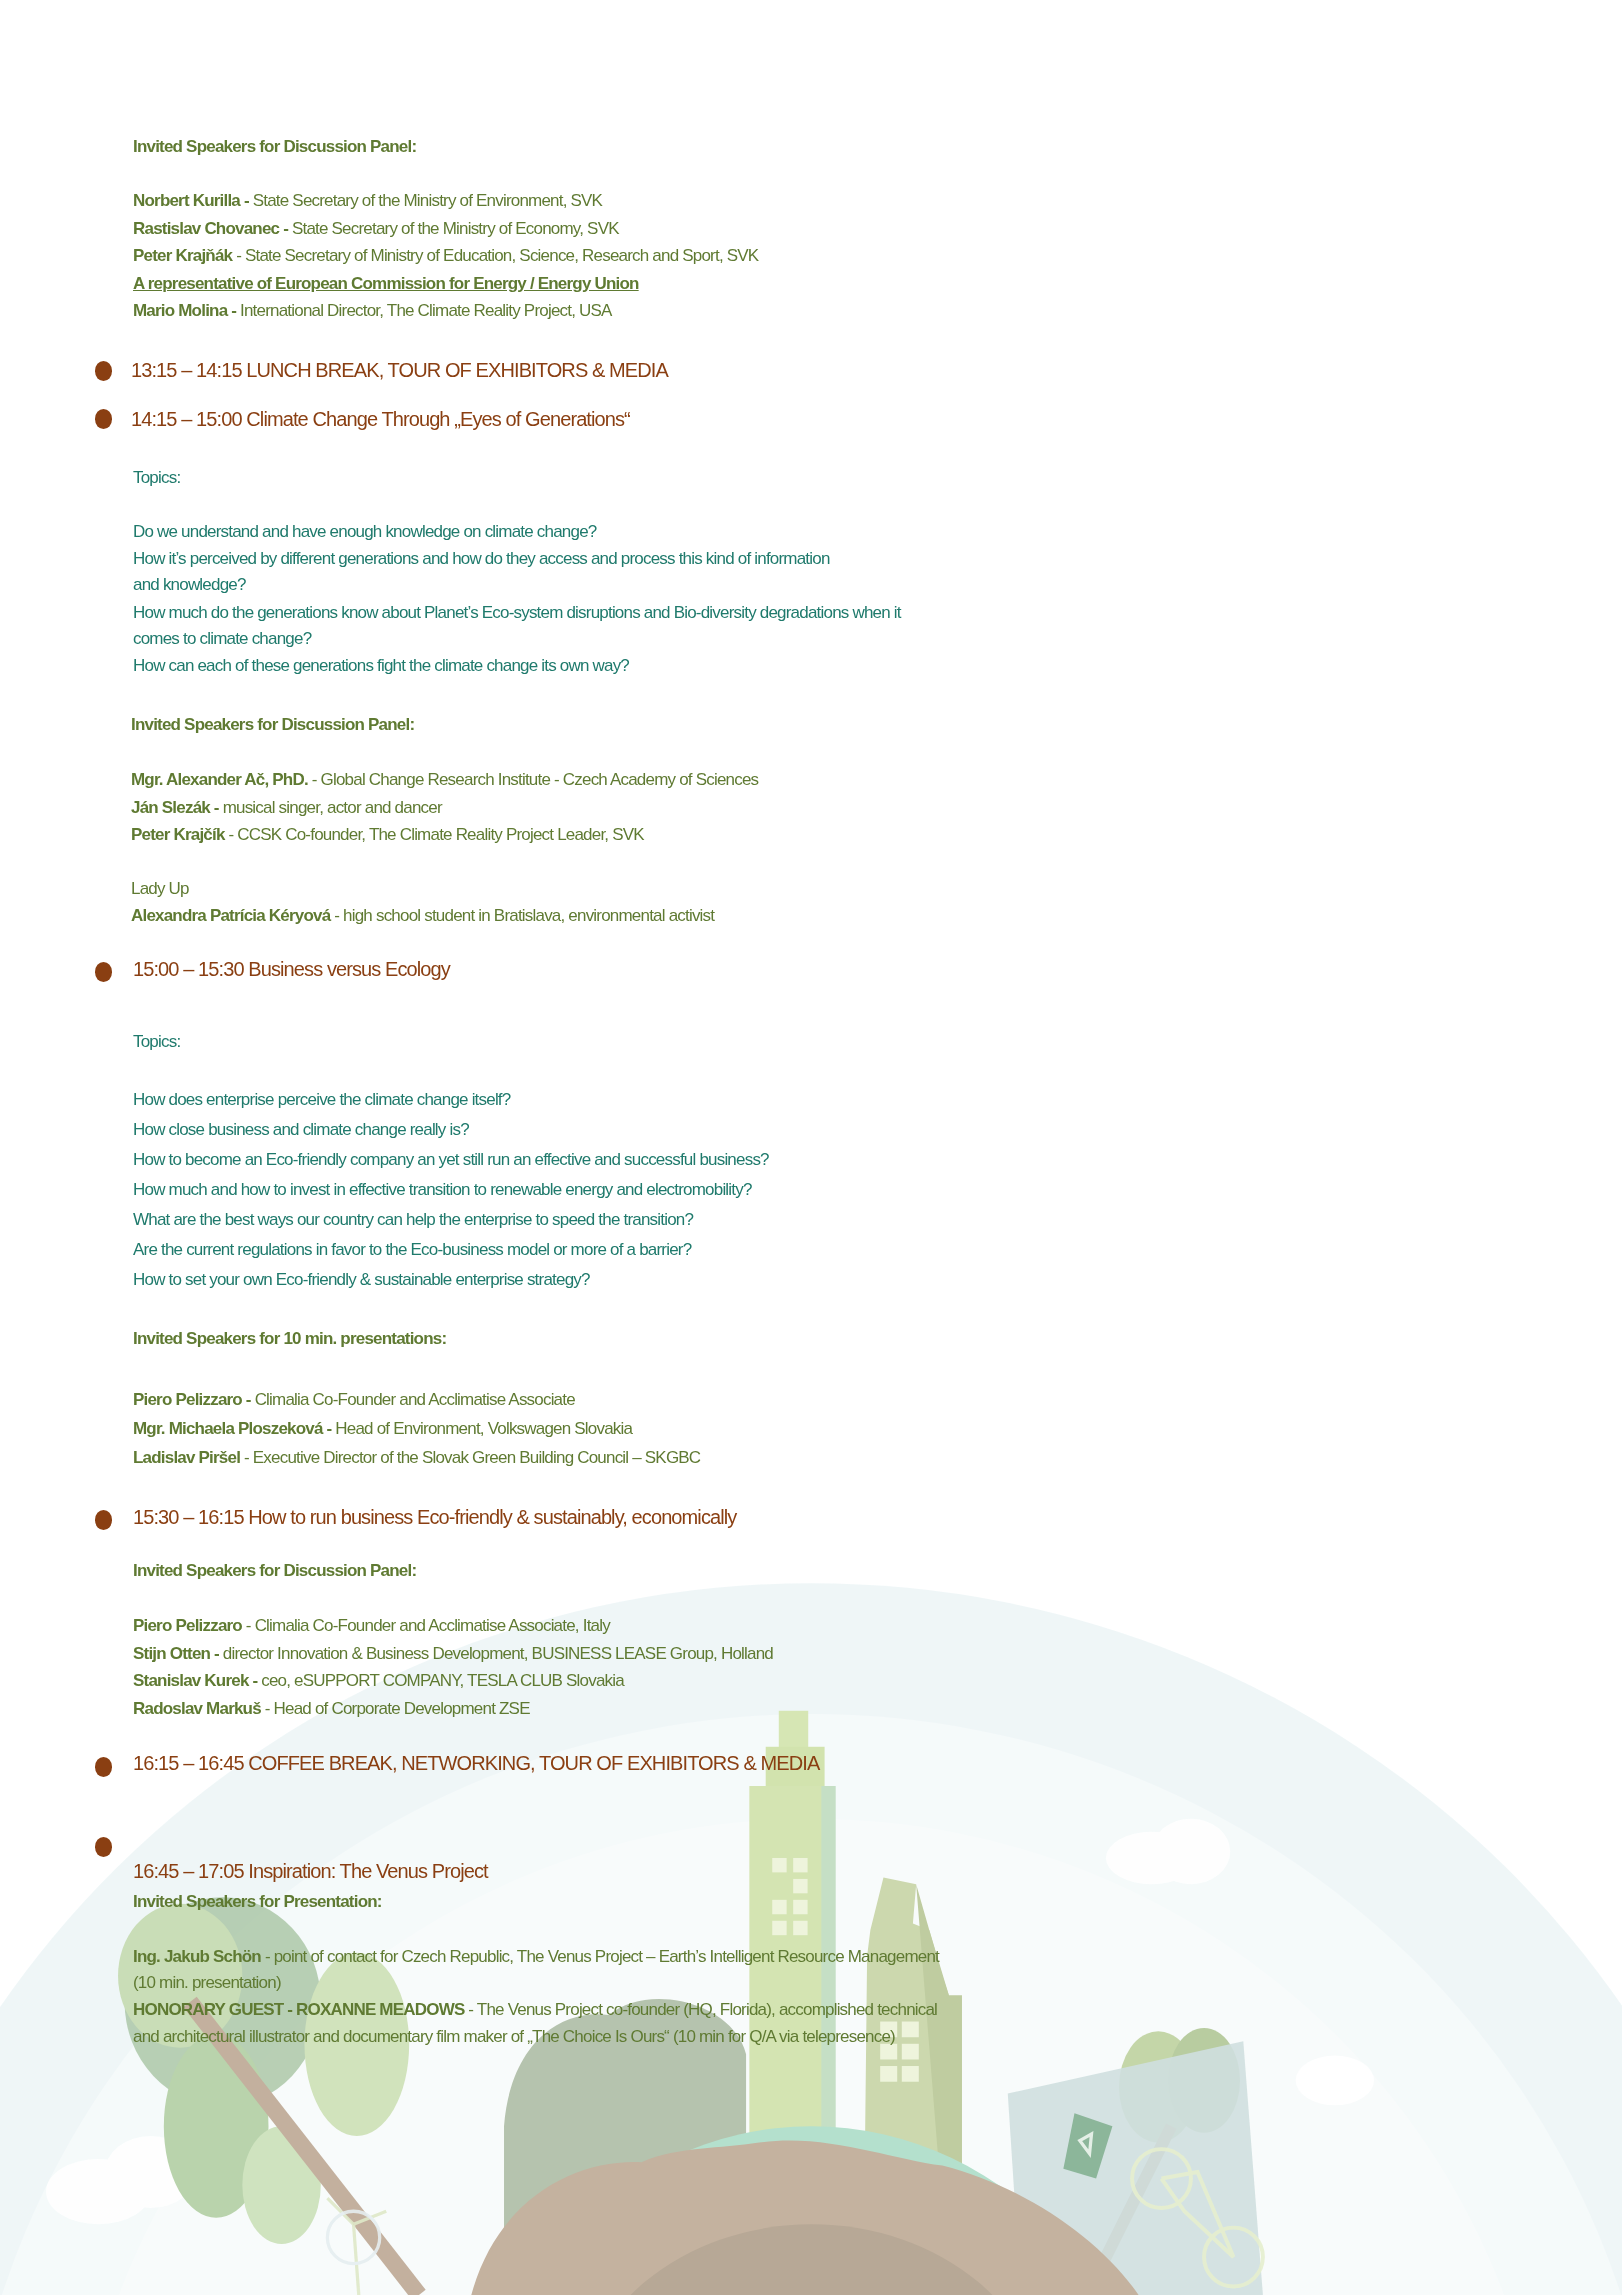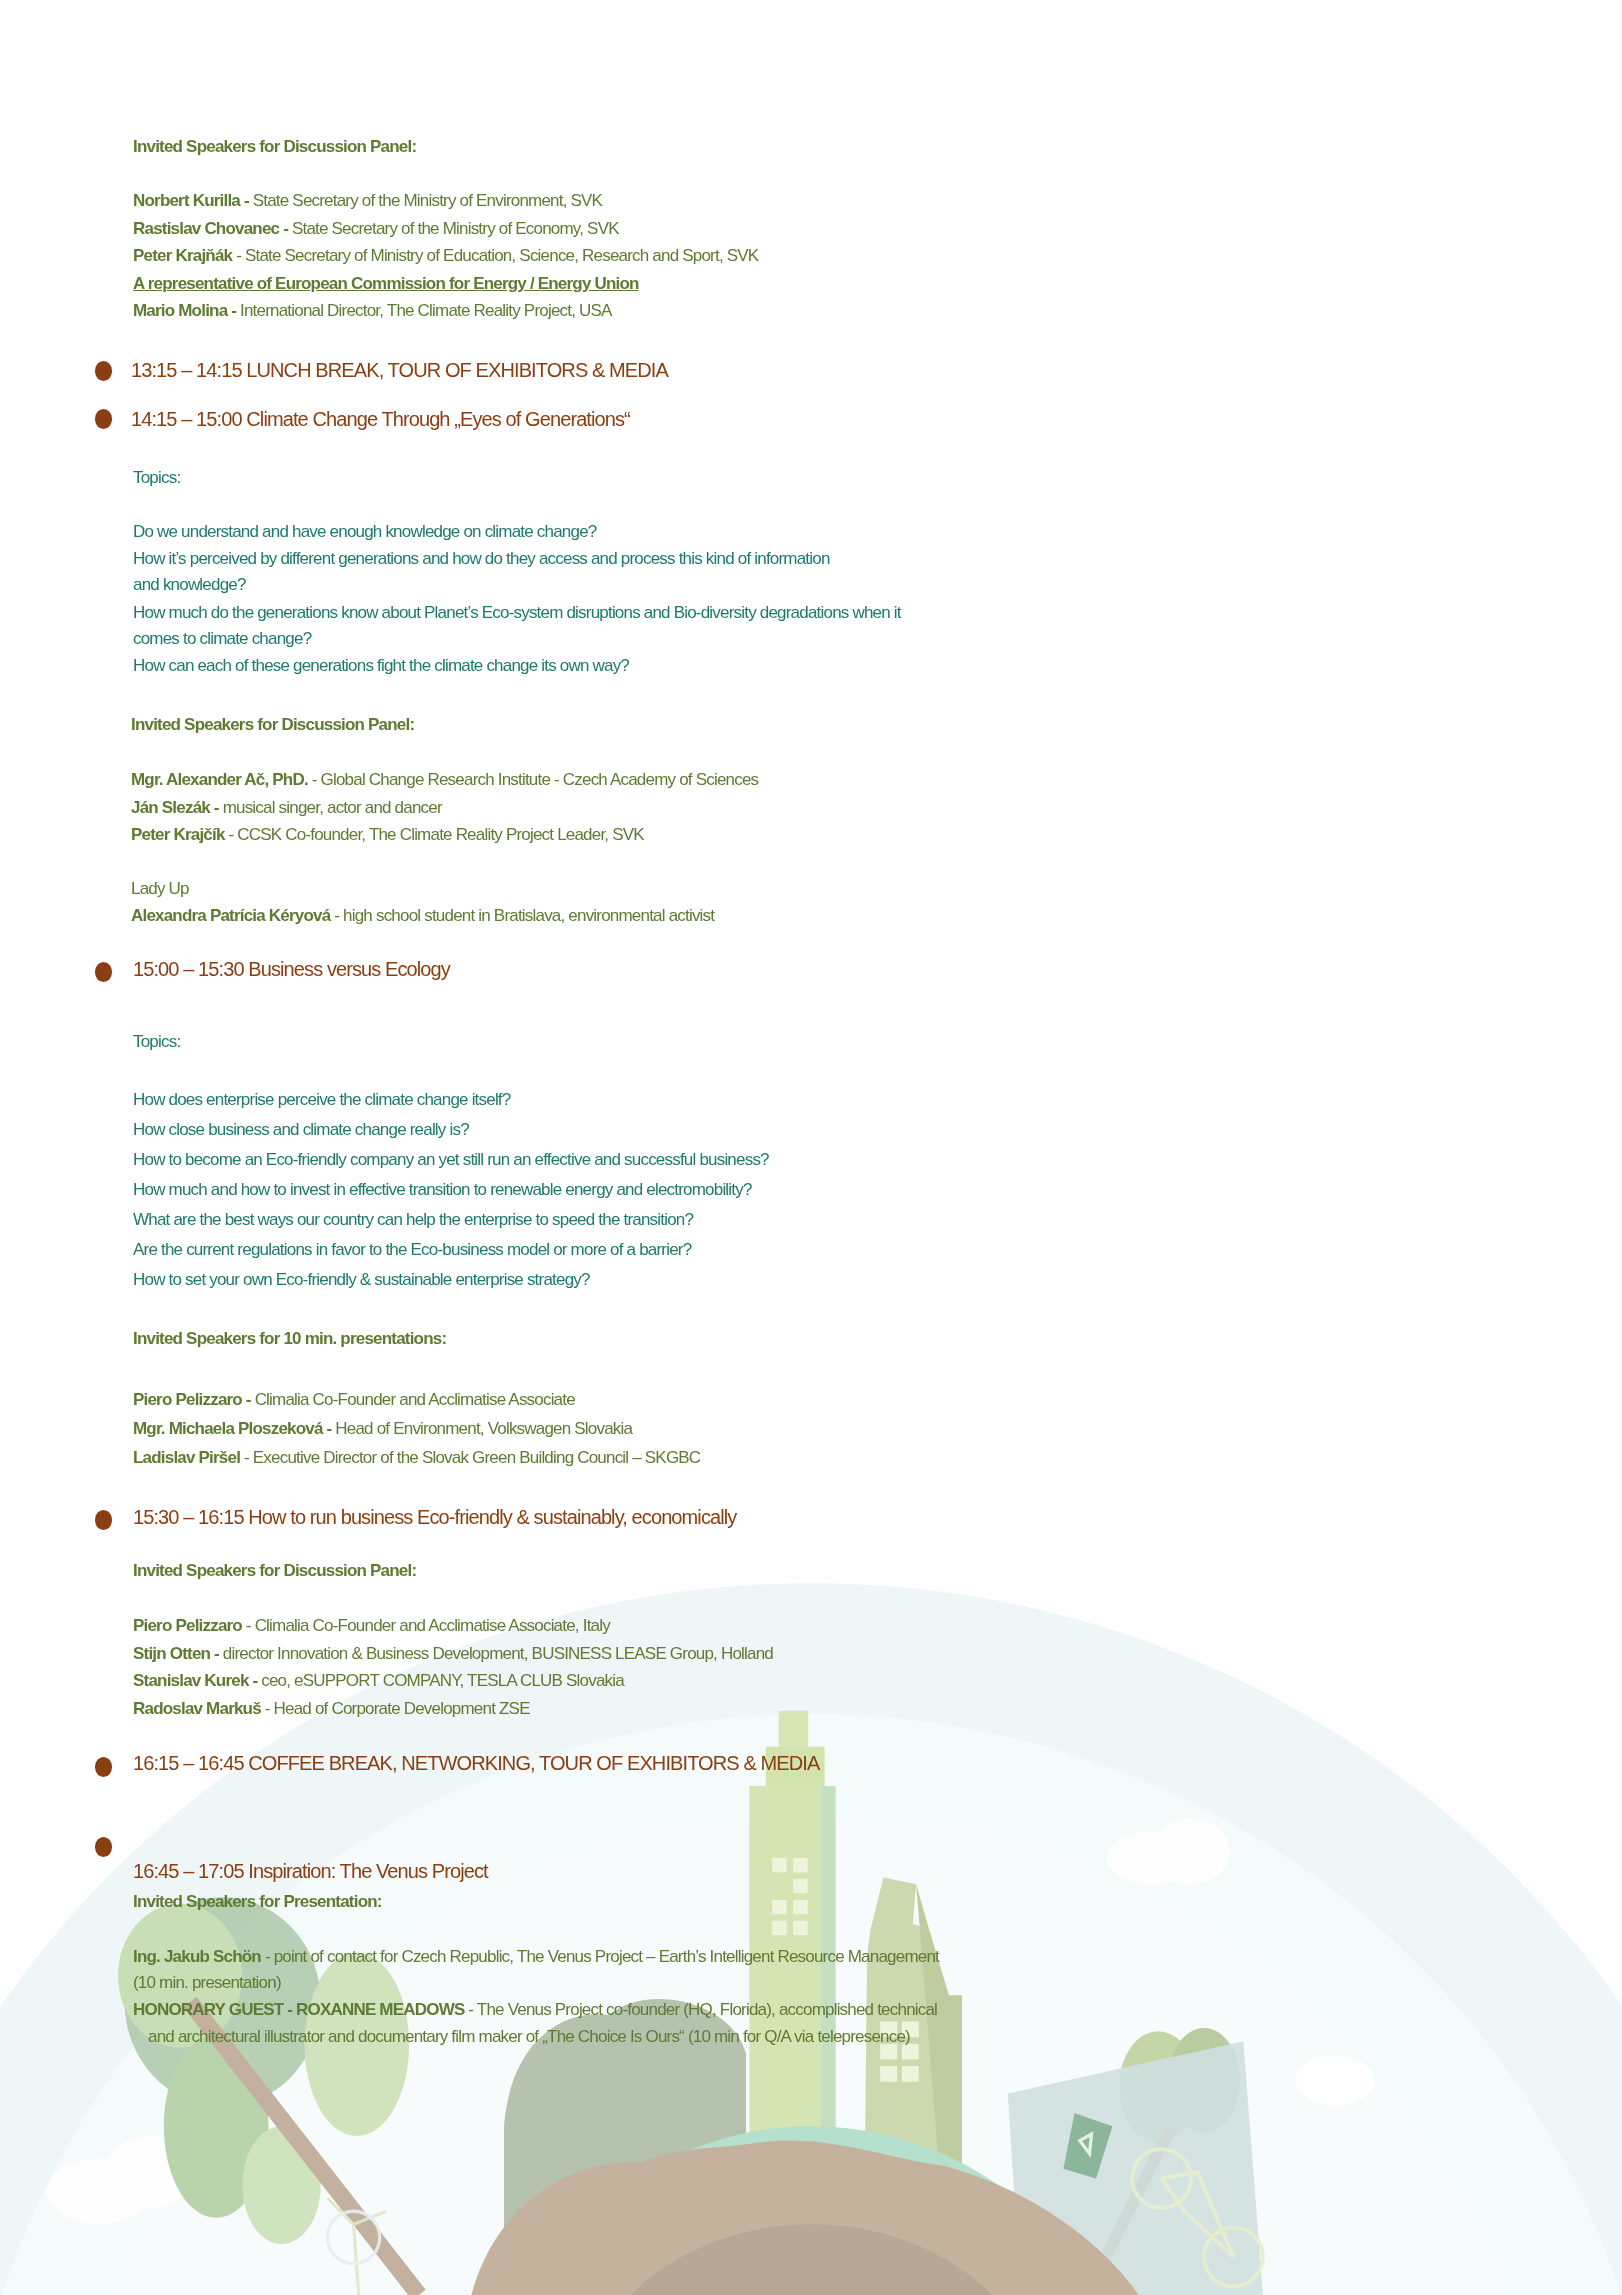--- a/index.html
+++ b/index.html
@@ -176,16 +176,16 @@
   <div class="bullet" style="left: 95px; top: 1757px; background: rgb(138, 63, 18);"></div>
   <div class="ln brown hd" style="left: 133px; top: 1750px; color: rgb(138, 63, 18);">16:15 – 16:45 COFFEE BREAK, NETWORKING, TOUR OF EXHIBITORS &amp; MEDIA</div>
 
   <div class="bullet" style="left: 95px; top: 1837px; background: rgb(138, 63, 18);"></div>
   <div class="ln brown hd" style="left: 133px; top: 1830px; color: rgb(138, 63, 18); margin-top: 28px;">16:45 – 17:05 Inspiration: The Venus Project</div>
 
   <div class="ln olive b x204" style="top: 1888px; color: rgb(95, 122, 50);">Invited Speakers for Presentation:</div>
   <div class="ln olive x204" style="top: 1943px; color: rgb(95, 122, 50);"><span class="b">Ing. Jakub Schön</span><span> - point of contact for Czech Republic, The Venus Project – Earth’s Intelligent Resource Management</span></div>
   <div class="ln olive x204" style="top: 1969px; color: rgb(95, 122, 50);"><span class="b"></span><span>(10 min. presentation)</span></div>
   <div class="ln olive x204" style="top: 1996px; color: rgb(95, 122, 50);"><span class="b">HONORARY GUEST - ROXANNE MEADOWS</span><span> - The Venus Project co-founder (HQ, Florida), accomplished technical</span></div>
-  <div class="ln olive x204" style="top: 2023px; color: rgb(95, 122, 50); margin-left: 15px;"><span class="b"></span><span>and architectural illustrator and documentary film maker of „The Choice Is Ours“ (10 min for Q/A via telepresence)</span></div>
+  <div class="ln olive x204" style="top: 2023px; color: rgb(95, 122, 50);"><span class="b"></span><span>and architectural illustrator and documentary film maker of „The Choice Is Ours“ (10 min for Q/A via telepresence)</span></div>
 
 </div>
 
 
 </body></html>

